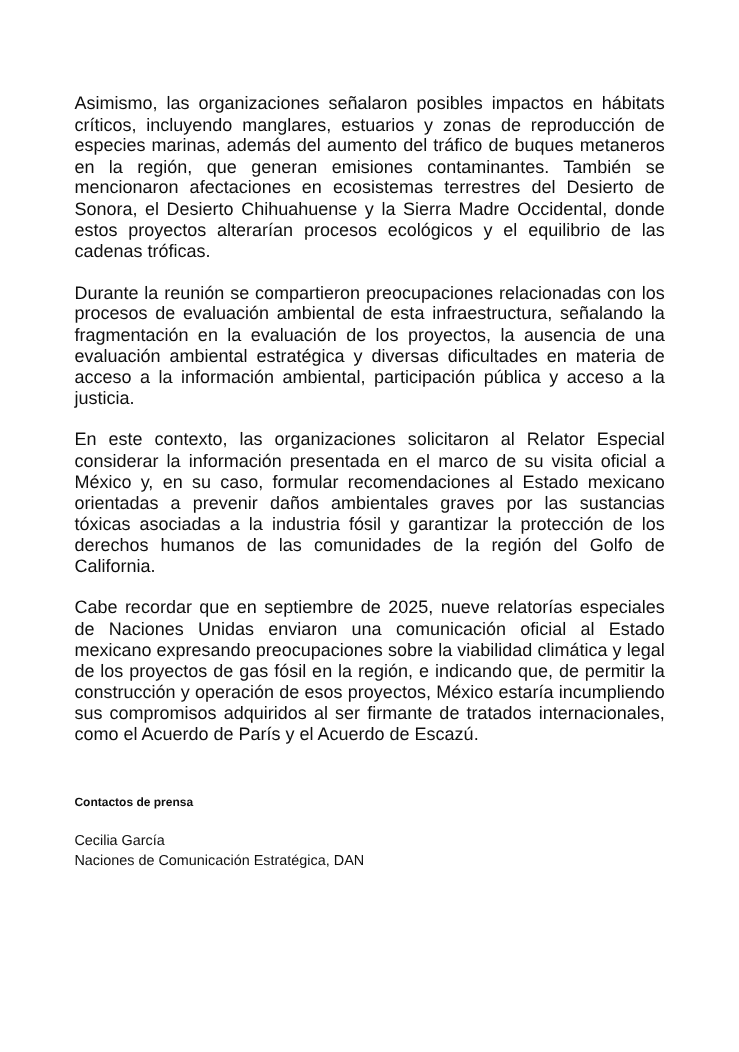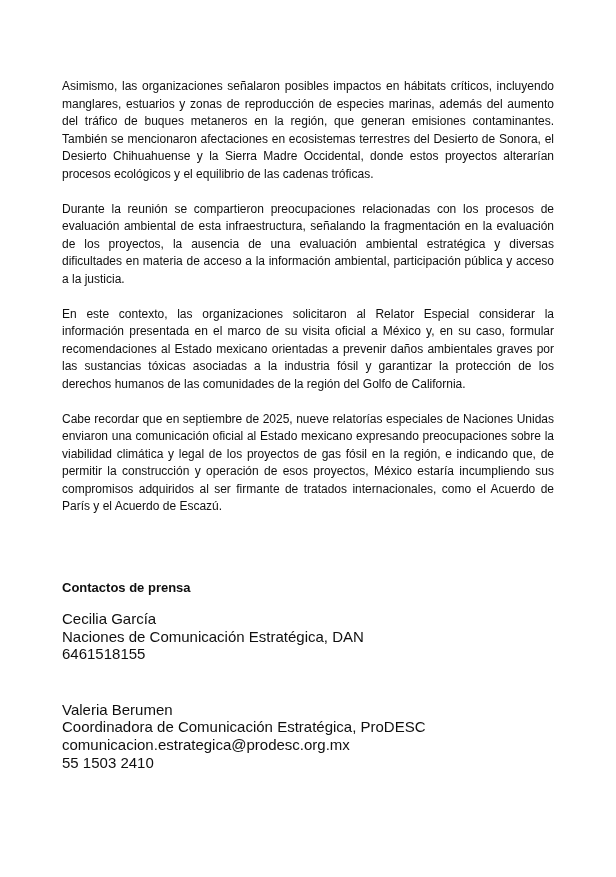--- a/index.html
+++ b/index.html
@@ -17,41 +17,41 @@
   .page {
     position: relative;
     width: 616px;
     height: 877px;
     background: #ffffff;
     box-sizing: border-box;
     padding: 78px 62px 0 62px;
   }
   .doc-body p {
     margin: 0 0 17px 0;
-    font-size: 12px;
+    font-size: 15px;
     line-height: 17.6px;
     text-align: justify;
     text-justify: inter-word;
     color: #0f0f0f;
   }
   .doc-body p:last-child {
     margin-bottom: 0;
   }
   .contacts-heading {
-    margin: 64px 0 14px 0;
-    font-size: 13px;
+    margin: 40px 0 14px 0;
+    font-size: 10px;
     font-weight: bold;
     line-height: 16px;
     color: #0f0f0f;
   }
   .contact-block {
     margin: 0 0 0 0;
   }
   .contact-block .line {
-    font-size: 15px;
+    font-size: 12px;
     line-height: 17.6px;
     color: #0f0f0f;
   }
   .contact-gap {
     height: 38px;
   }
 </style>
 </head>
 <body>
 
@@ -62,25 +62,18 @@
     <p>Durante la reunión se compartieron preocupaciones relacionadas con los procesos de evaluación ambiental de esta infraestructura, señalando la fragmentación en la evaluación de los proyectos, la ausencia de una evaluación ambiental estratégica y diversas dificultades en materia de acceso a la información ambiental, participación pública y acceso a la justicia.</p>
     <p>En este contexto, las organizaciones solicitaron al Relator Especial considerar la información presentada en el marco de su visita oficial a México y, en su caso, formular recomendaciones al Estado mexicano orientadas a prevenir daños ambientales graves por las sustancias tóxicas asociadas a la industria fósil y garantizar la protección de los derechos humanos de las comunidades de la región del Golfo de California.</p>
     <p>Cabe recordar que en septiembre de 2025, nueve relatorías especiales de Naciones Unidas enviaron una comunicación oficial al Estado mexicano expresando preocupaciones sobre la viabilidad climática y legal de los proyectos de gas fósil en la región, e indicando que, de permitir la construcción y operación de esos proyectos, México estaría incumpliendo sus compromisos adquiridos al ser firmante de tratados internacionales, como el Acuerdo de París y el Acuerdo de Escazú.</p>
   </div>
 
   <div class="contacts-heading">Contactos de prensa</div>
 
   <div class="contact-block">
     <div class="line">Cecilia García</div>
     <div class="line">Naciones de Comunicación Estratégica, DAN</div>
-    <div class="line">6461518155</div>
   </div>
 
   <div class="contact-gap"></div>
 
-  <div class="contact-block">
-    <div class="line">Valeria Berumen</div>
-    <div class="line">Coordinadora de Comunicación Estratégica, ProDESC</div>
-    <div class="line">comunicacion.estrategica@prodesc.org.mx</div>
-    <div class="line">55 1503 2410</div>
-  </div>
 
 </div>
 
 </body></html>

